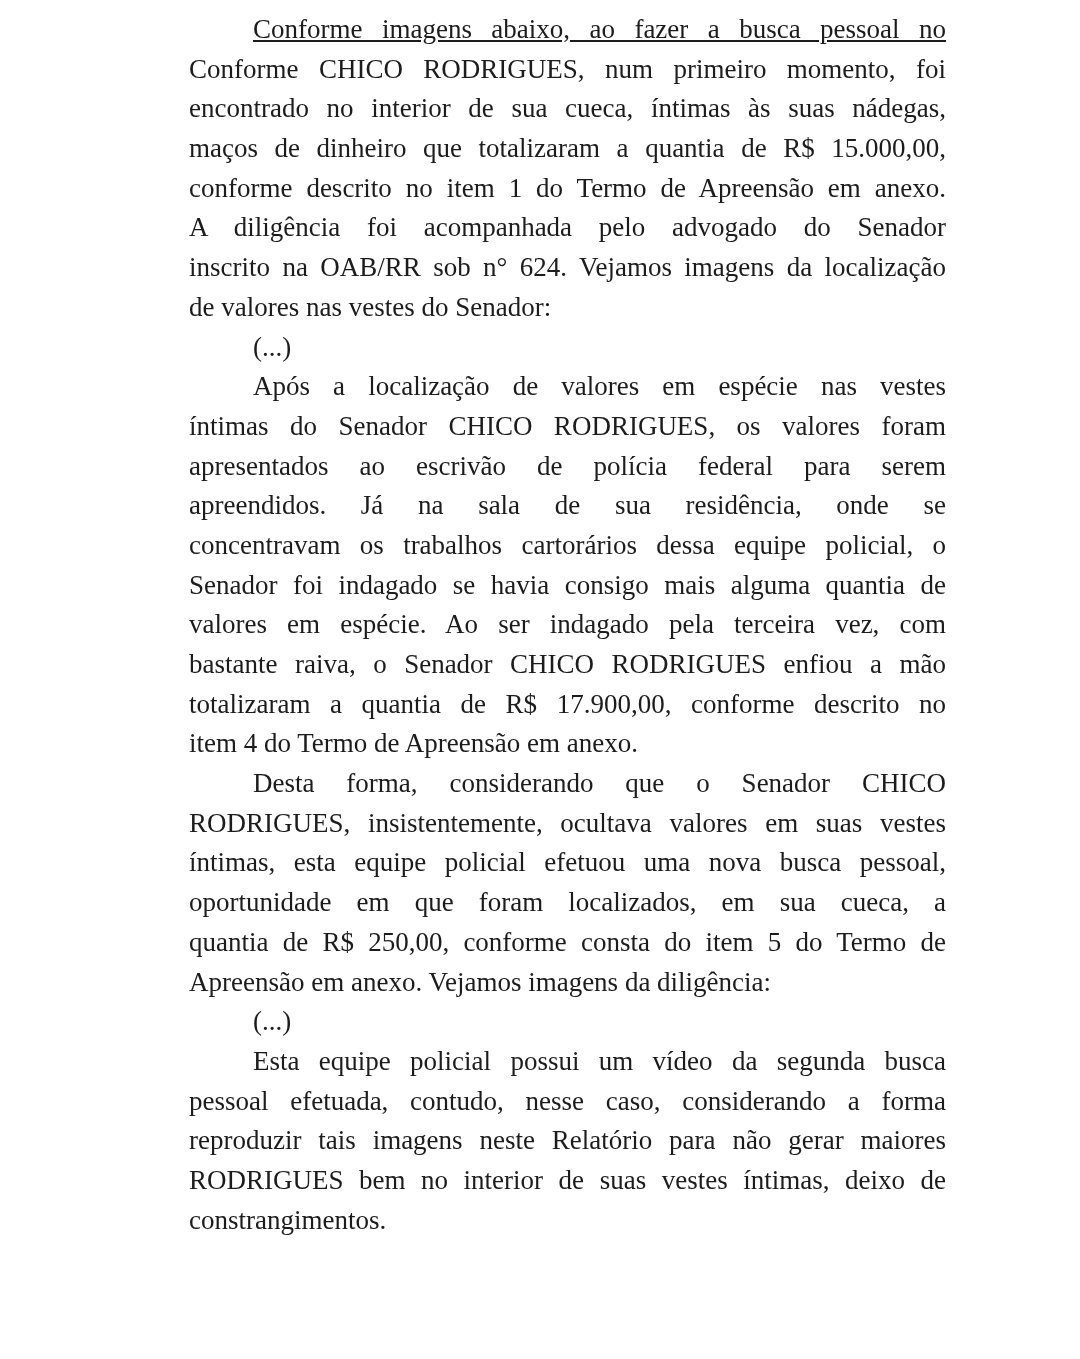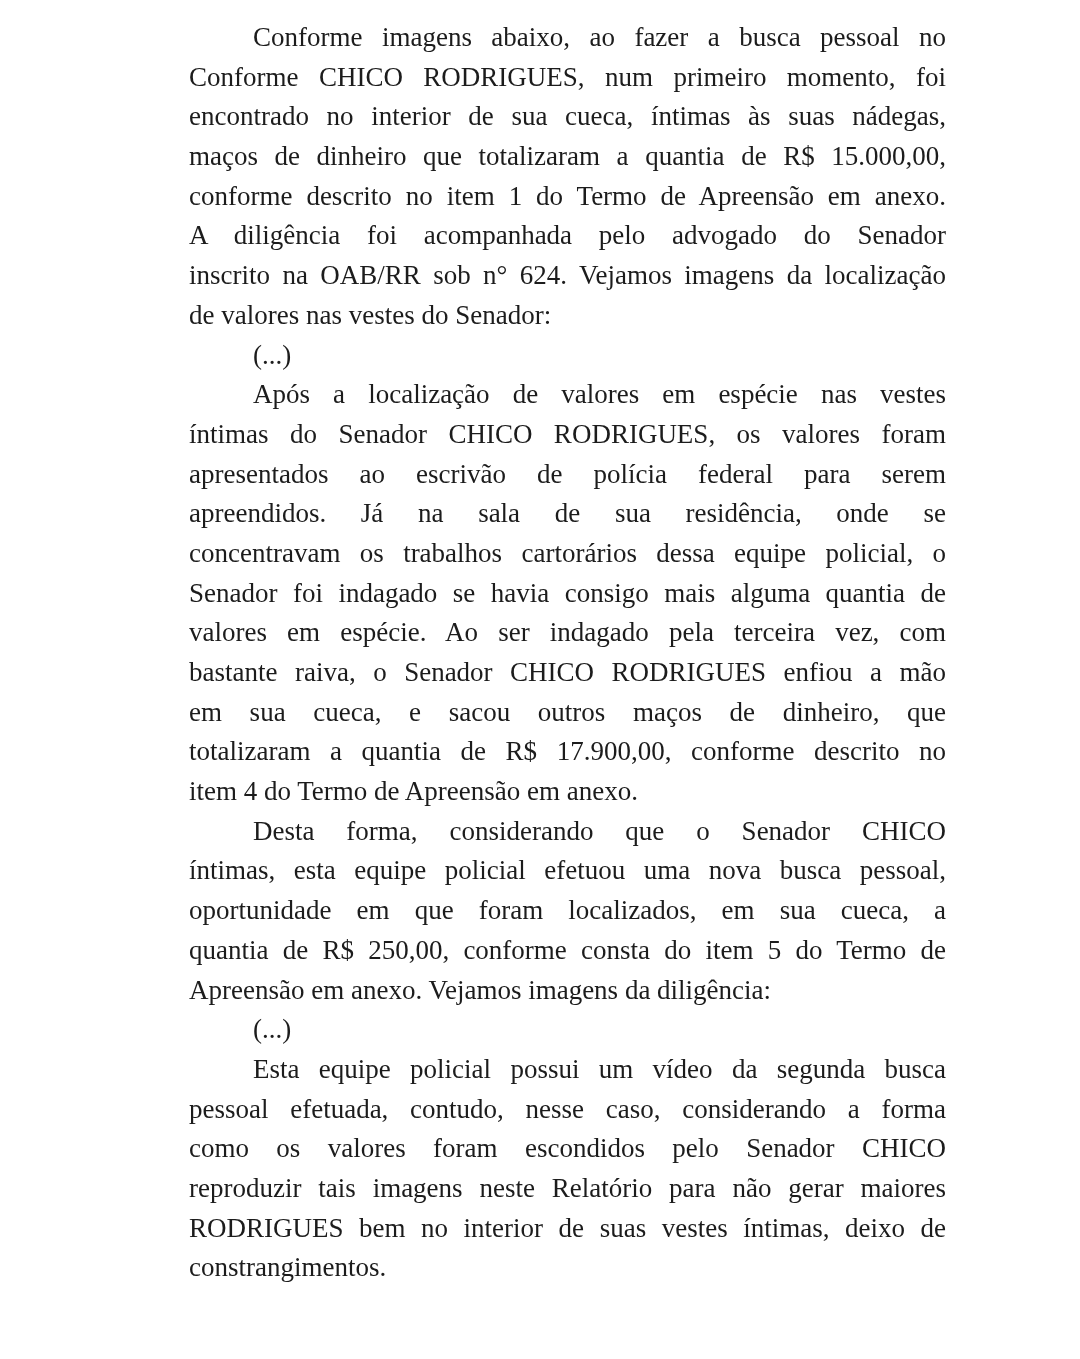--- a/index.html
+++ b/index.html
@@ -31,21 +31,22 @@
       text-align-last: justify;
       overflow: hidden;
     }
     .line.last {
       text-align-last: left;
     }
     .line.indent {
       padding-left: 64px;
     }
     .line.first-line {
-      margin-top: 18px;
+      margin-top: 10px;
+      text-decoration: underline;
     }
     .ellipsis {
       text-align-last: left;
     }
   </style>
 </head>
 <body>
 
 <div class="page">
 
@@ -66,39 +67,38 @@
 
   <div class="paragraph">
     <span class="line indent">Após a localização de valores em espécie nas vestes</span>
     <span class="line">íntimas do Senador CHICO RODRIGUES, os valores foram</span>
     <span class="line">apresentados ao escrivão de polícia federal para serem</span>
     <span class="line">apreendidos. Já na sala de sua residência, onde se</span>
     <span class="line">concentravam os trabalhos cartorários dessa equipe policial, o</span>
     <span class="line">Senador foi indagado se havia consigo mais alguma quantia de</span>
     <span class="line">valores em espécie. Ao ser indagado pela terceira vez, com</span>
     <span class="line">bastante raiva, o Senador CHICO RODRIGUES enfiou a mão</span>
-    <span class="line">em sua cueca, e sacou outros maços de dinheiro, que</span>
     <span class="line">totalizaram a quantia de R$ 17.900,00, conforme descrito no</span>
     <span class="line last">item 4 do Termo de Apreensão em anexo.</span>
   </div>
 
   <div class="paragraph">
     <span class="line indent">Desta forma, considerando que o Senador CHICO</span>
+    <span class="line">RODRIGUES, insistentemente, ocultava valores em suas vestes</span>
     <span class="line">íntimas, esta equipe policial efetuou uma nova busca pessoal,</span>
     <span class="line">oportunidade em que foram localizados, em sua cueca, a</span>
     <span class="line">quantia de R$ 250,00, conforme consta do item 5 do Termo de</span>
     <span class="line last">Apreensão em anexo. Vejamos imagens da diligência:</span>
   </div>
 
   <div class="paragraph">
     <span class="line indent last ellipsis">(...)</span>
   </div>
 
   <div class="paragraph">
     <span class="line indent">Esta equipe policial possui um vídeo da segunda busca</span>
     <span class="line">pessoal efetuada, contudo, nesse caso, considerando a forma</span>
-    <span class="line">como os valores foram escondidos pelo Senador CHICO</span>
     <span class="line">reproduzir tais imagens neste Relatório para não gerar maiores</span>
     <span class="line">RODRIGUES bem no interior de suas vestes íntimas, deixo de</span>
     <span class="line last">constrangimentos.</span>
   </div>
 
 </div>
 
 </body></html>

